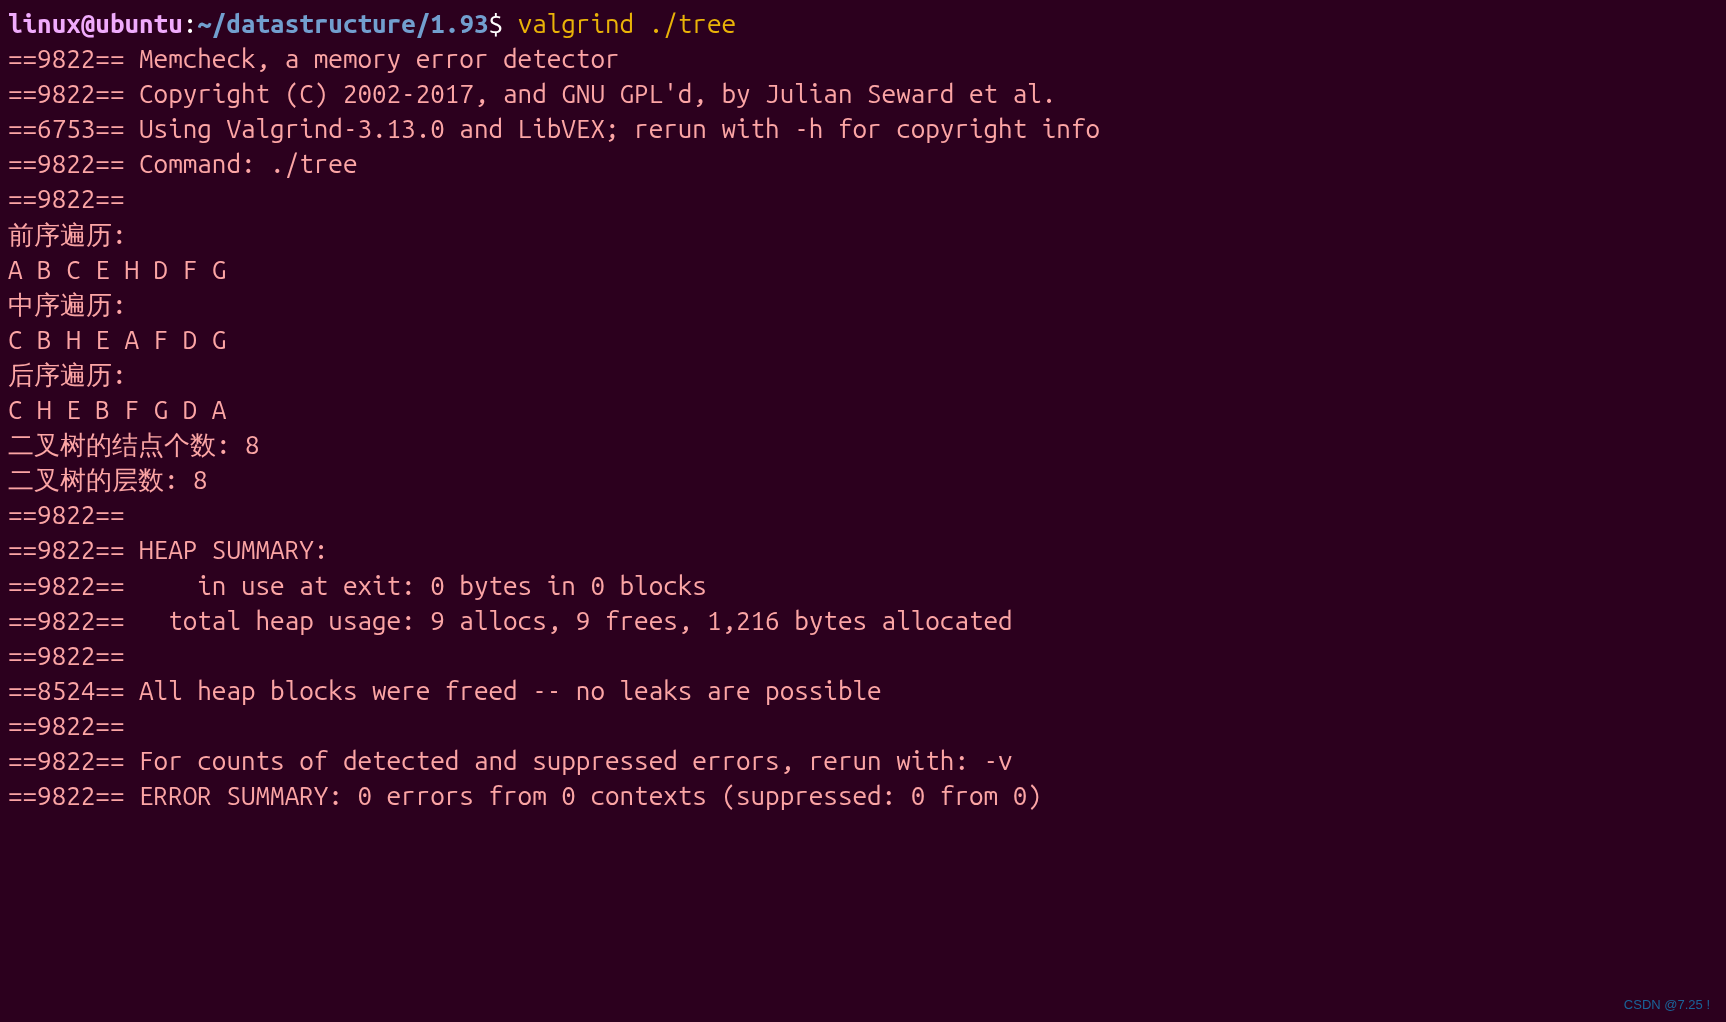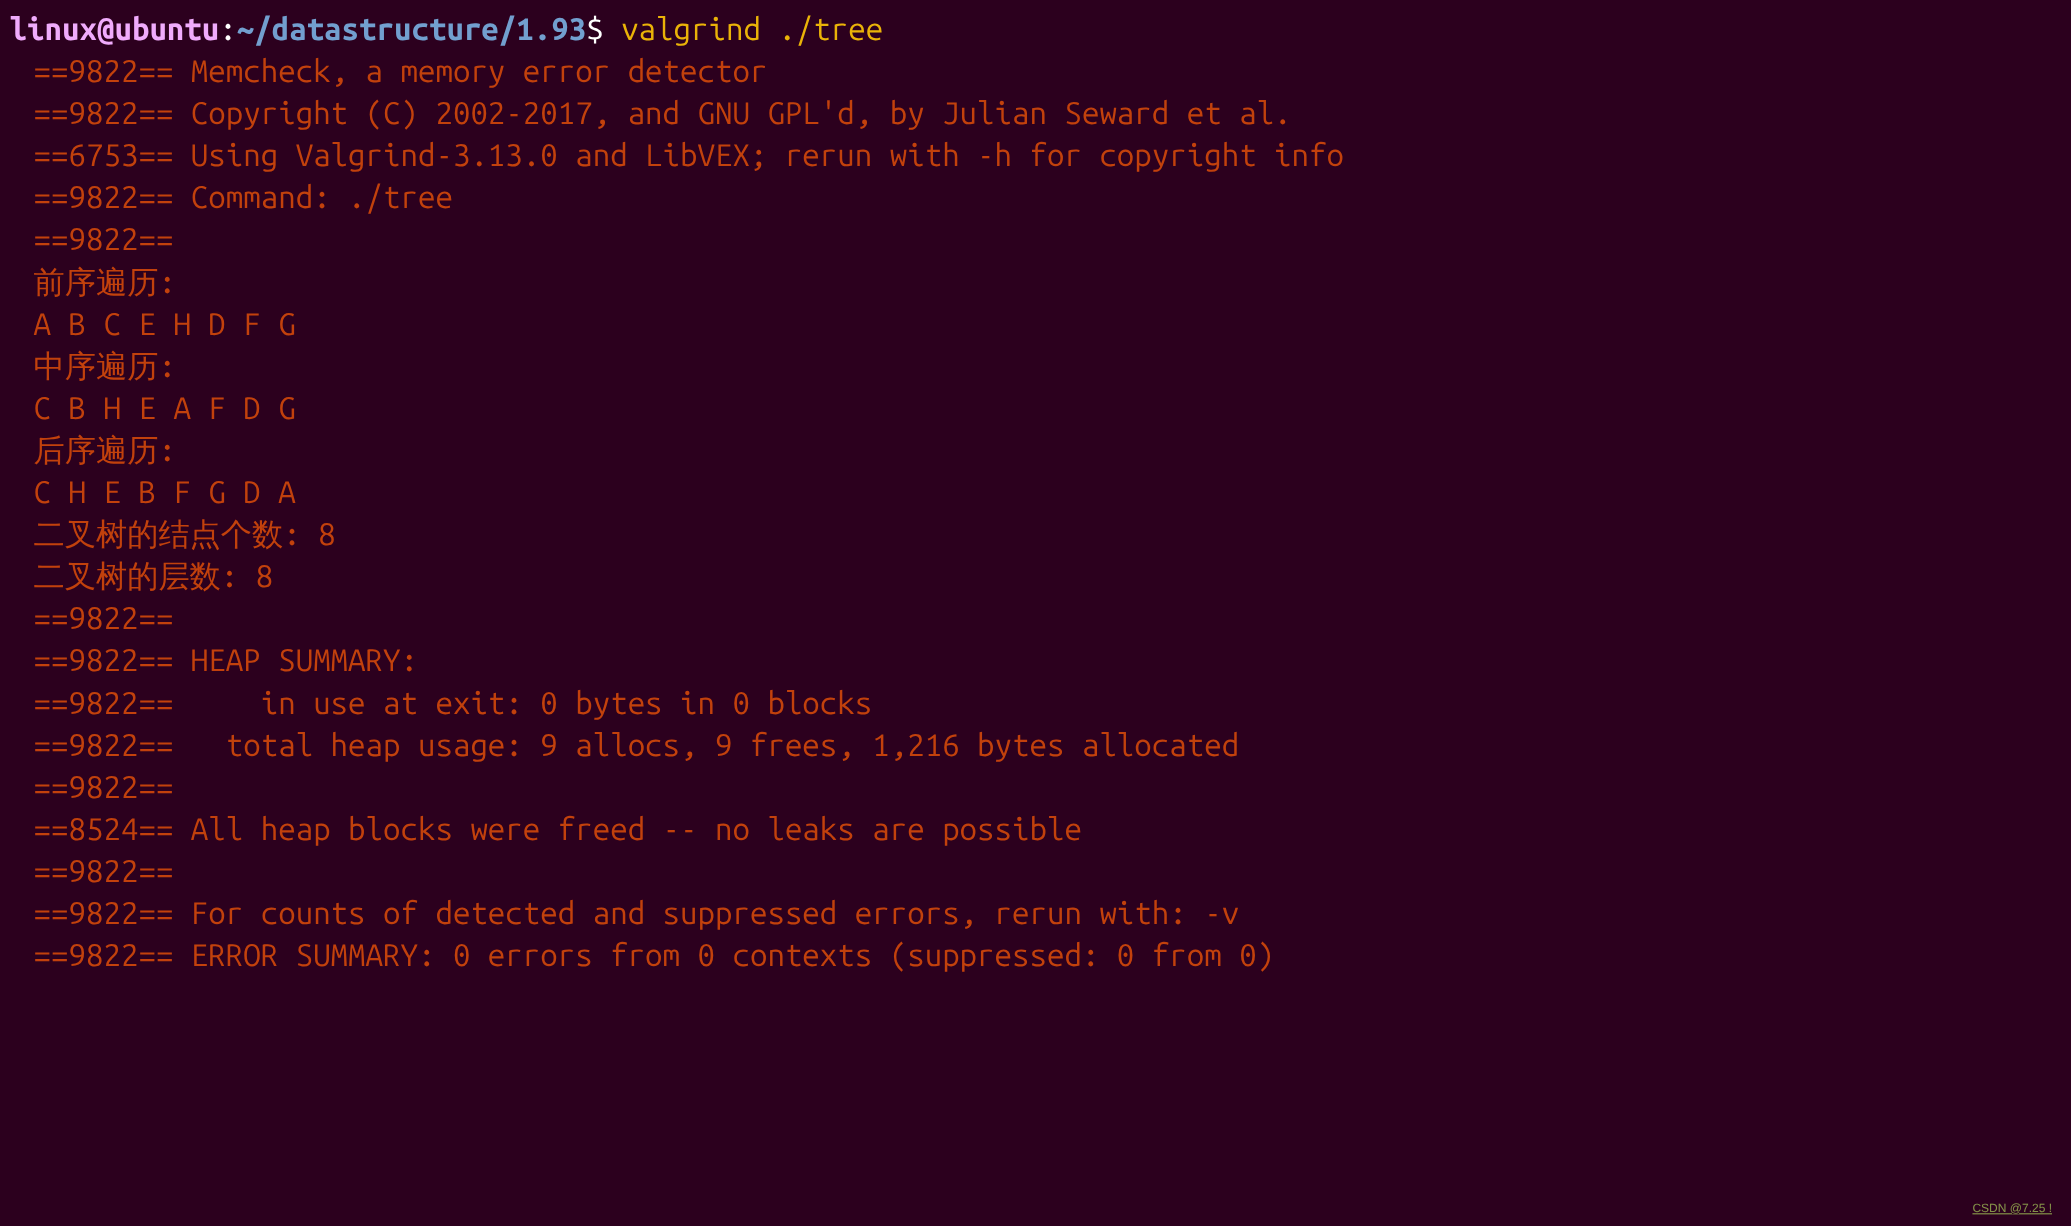--- a/index.html
+++ b/index.html
@@ -27,33 +27,31 @@
       color: #729fcf;
       font-weight: bold;
     }
     .prompt-dollar {
       color: #ffffff;
     }
     .command {
       color: #eab308;
     }
     .output-line {
-      color: #c2410c;
+      color: #fca5a5;
       white-space: pre;
-      margin-left: 20px;
     }
     .watermark {
       position: absolute;
       bottom: 8px;
       right: 16px;
-      font-size: 10px;
-      color: #bef264;
+      font-size: 13px;
+      color: #0ea5e9;
       opacity: 0.6;
       font-family: sans-serif;
-      text-decoration: underline;
     }
   </style>
 </head>
 <body>
 
 <div>
   <div>
     <span class="prompt-user">linux@ubuntu</span><span class="prompt-dollar">:</span><span class="prompt-path">~/datastructure/1.93</span><span class="prompt-dollar">$ </span><span class="command">valgrind ./tree</span>
   </div>
   <div class="output-line">==9822== Memcheck, a memory error detector</div>

